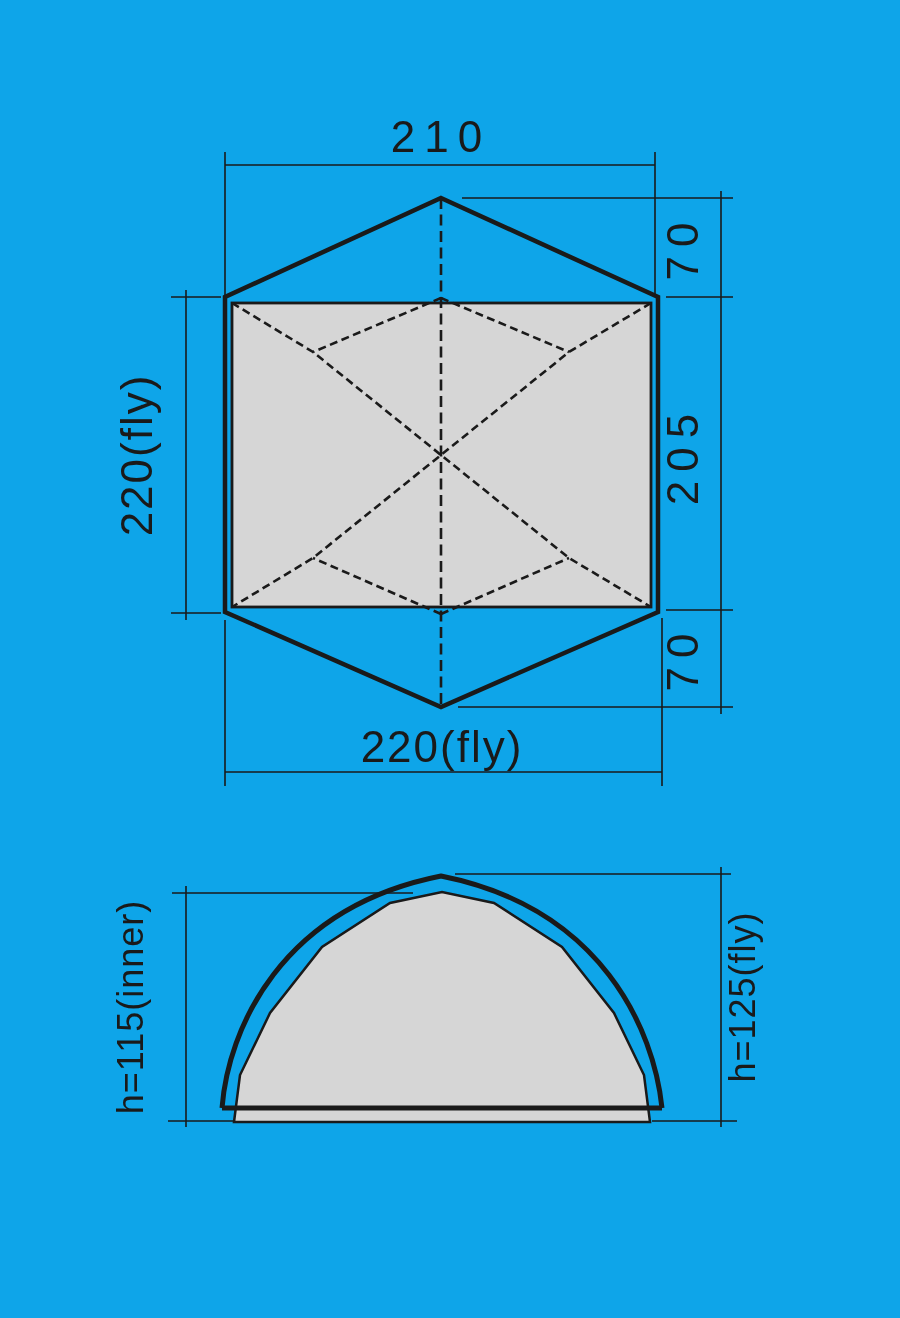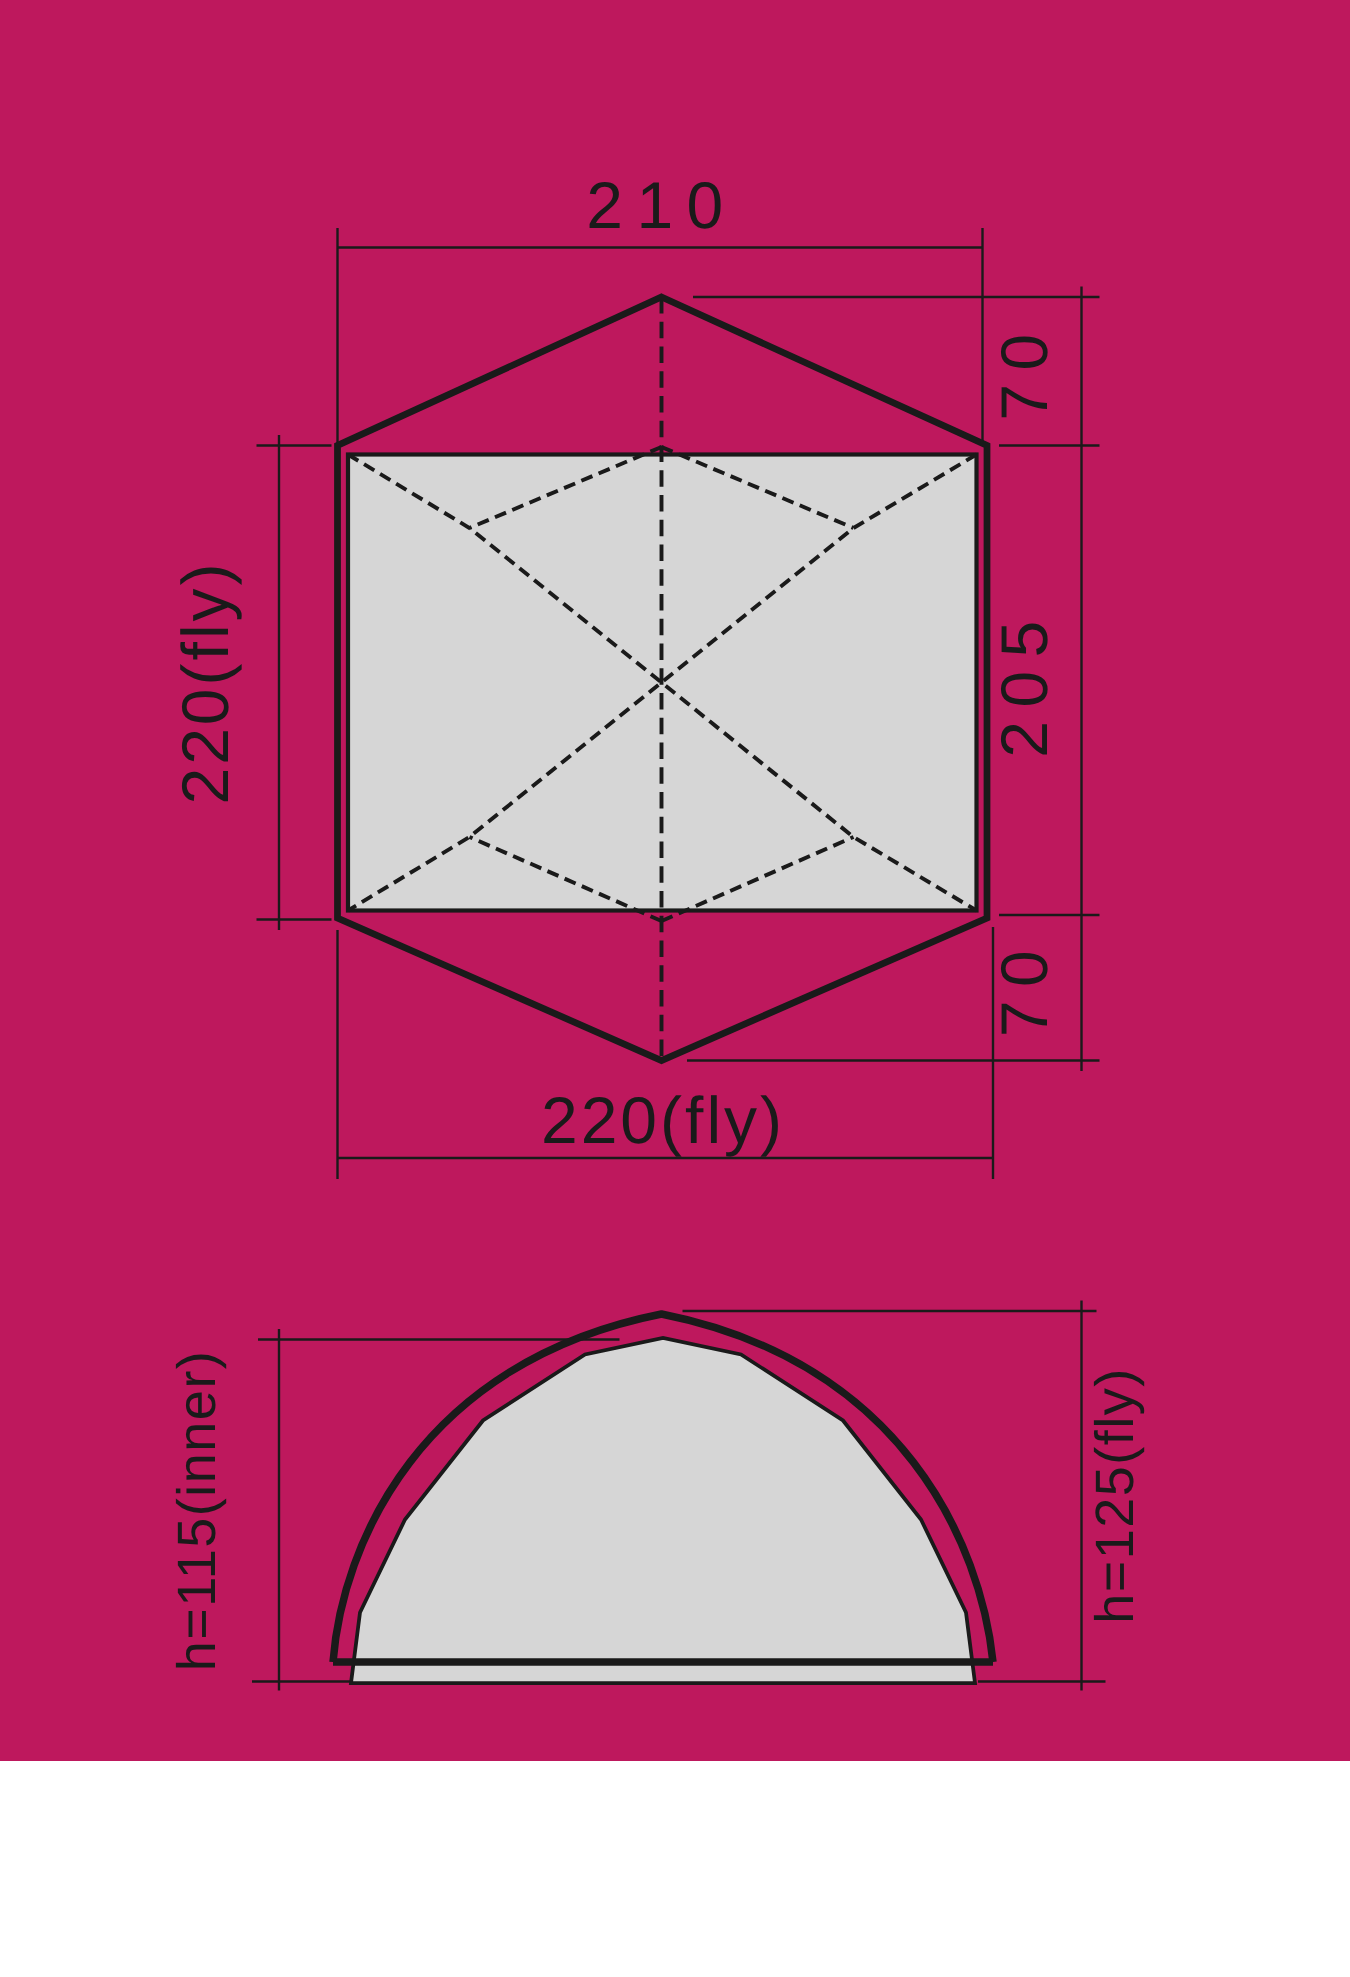--- a/index.html
+++ b/index.html
@@ -3,22 +3,22 @@
 <meta charset="utf-8">
 <style>
   html, body {
     margin: 0;
     padding: 0;
     background: #ffffff;
   }
   .page {
     position: relative;
     width: 900px;
-    height: 1174px;
-    background: #be185d;
+    height: 1318px;
+    background: #0ea5e9;
     font-family: "Liberation Sans", sans-serif;
     overflow: hidden;
   }
   svg text {
     font-family: "Liberation Sans", sans-serif;
     fill: #1a1a1a;
   }
   .dim-num { font-size: 44px; letter-spacing: 9px; }
   .dim-txt { font-size: 44px; letter-spacing: 2px; }
   .dim-h   { font-size: 36px; letter-spacing: 1px; }

